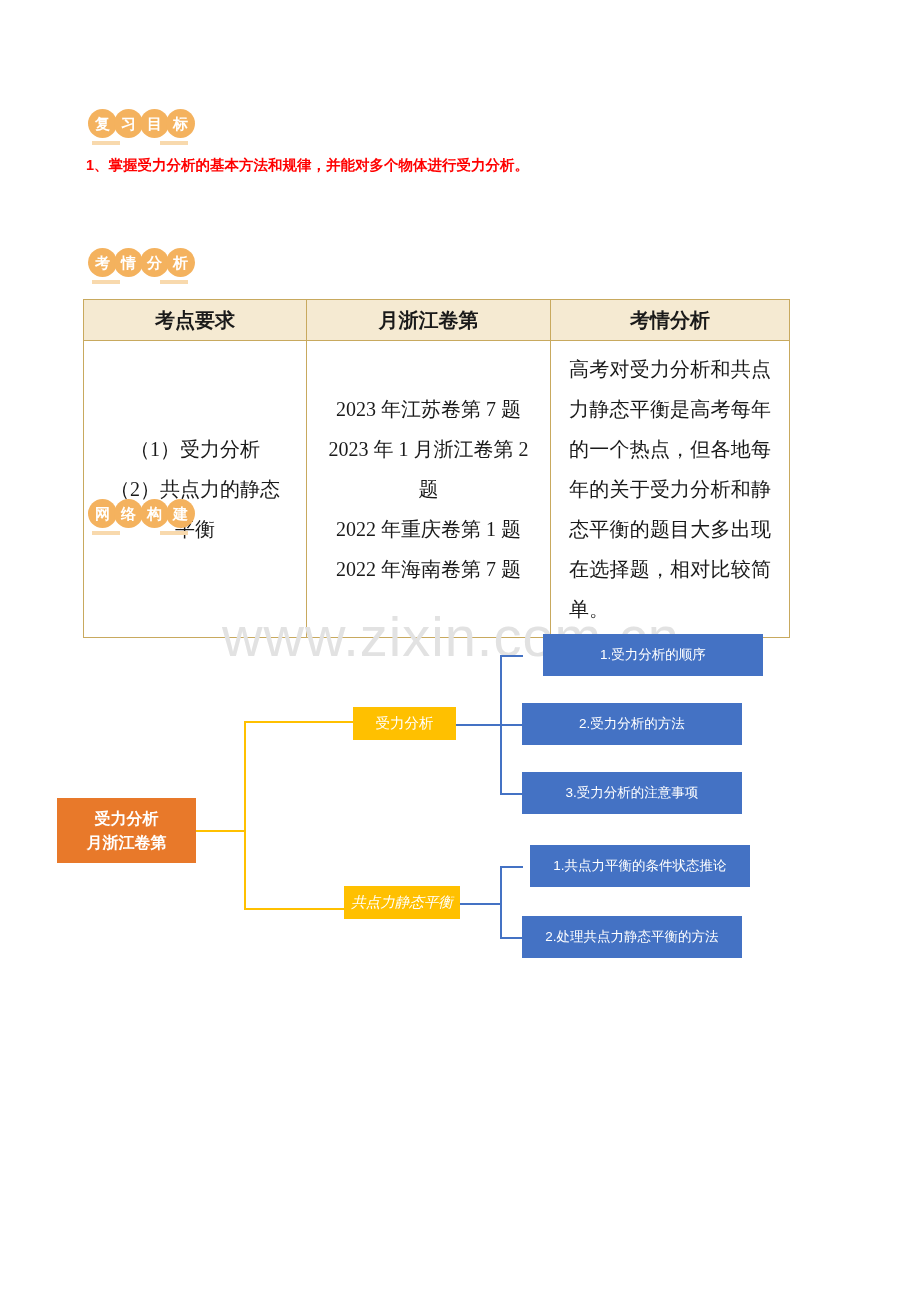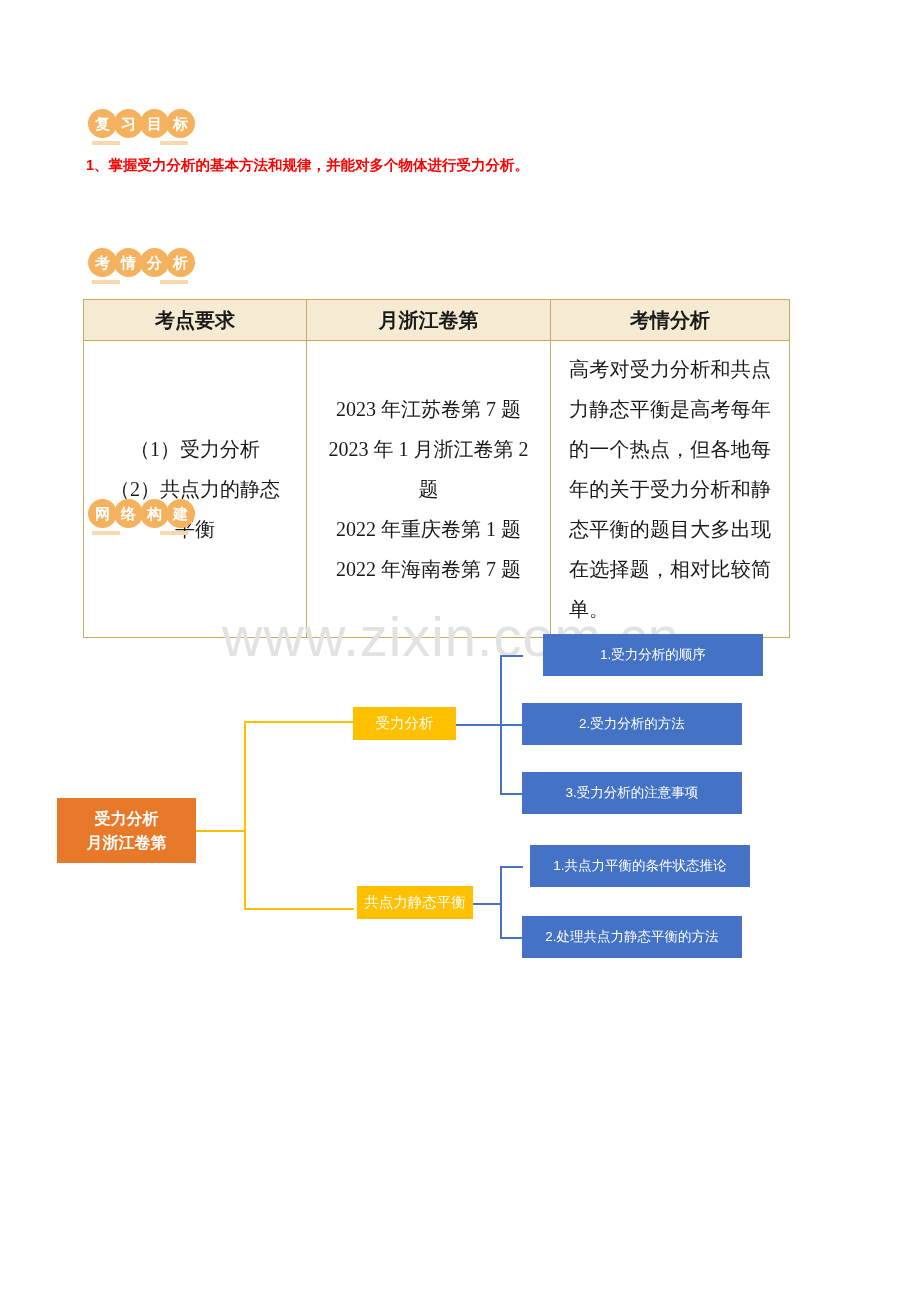--- a/index.html
+++ b/index.html
@@ -222,21 +222,21 @@
     <div class="connector c-blue" style="left:500px; top:937px; width:23px; height:2px;"></div>
 
     <div class="node node-root" style="left:57px; top:798px; width:139px; height:65px;">
       <div>
         <div>受力分析</div>
         <div>月浙江卷第</div>
       </div>
     </div>
 
     <div class="node node-mid" style="left:353px; top:707px; width:103px; height:33px;">受力分析</div>
-    <div class="node node-mid" style="left:357px; top:886px; width:116px; height:33px;">共点力静态平衡</div>
+    <div class="node node-mid" style="left:344px; top:886px; width:116px; height:33px;font-style:italic;">共点力静态平衡</div>
 
     <div class="node node-leaf" style="left:522px; top:634px; width:220px; height:42px;margin-left:21px;">1.受力分析的顺序</div>
     <div class="node node-leaf" style="left:522px; top:703px; width:220px; height:42px;">2.受力分析的方法</div>
     <div class="node node-leaf" style="left:522px; top:772px; width:220px; height:42px;">3.受力分析的注意事项</div>
 
     <div class="node node-leaf" style="left:522px; top:845px; width:220px; height:42px;margin-left:8px;">1.共点力平衡的条件状态推论</div>
     <div class="node node-leaf" style="left:522px; top:916px; width:220px; height:42px;">2.处理共点力静态平衡的方法</div>
 
   </div>
 

